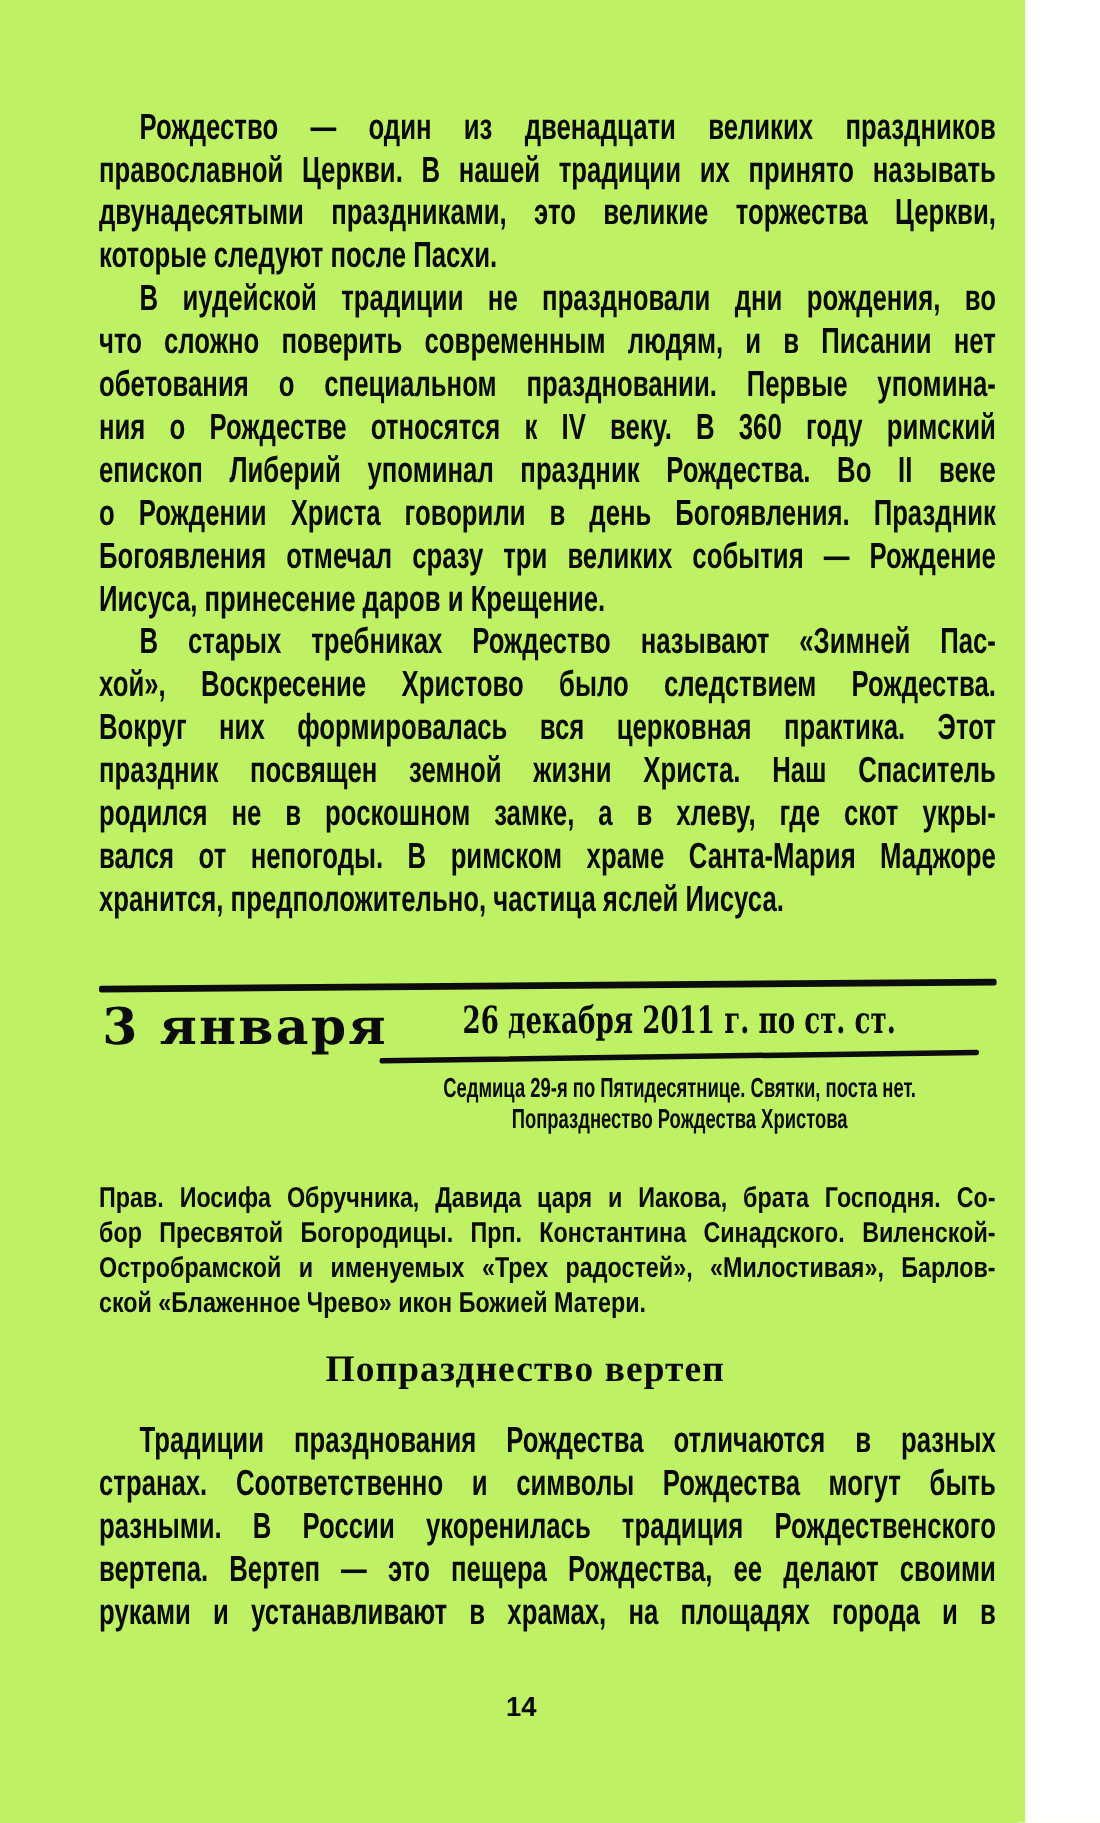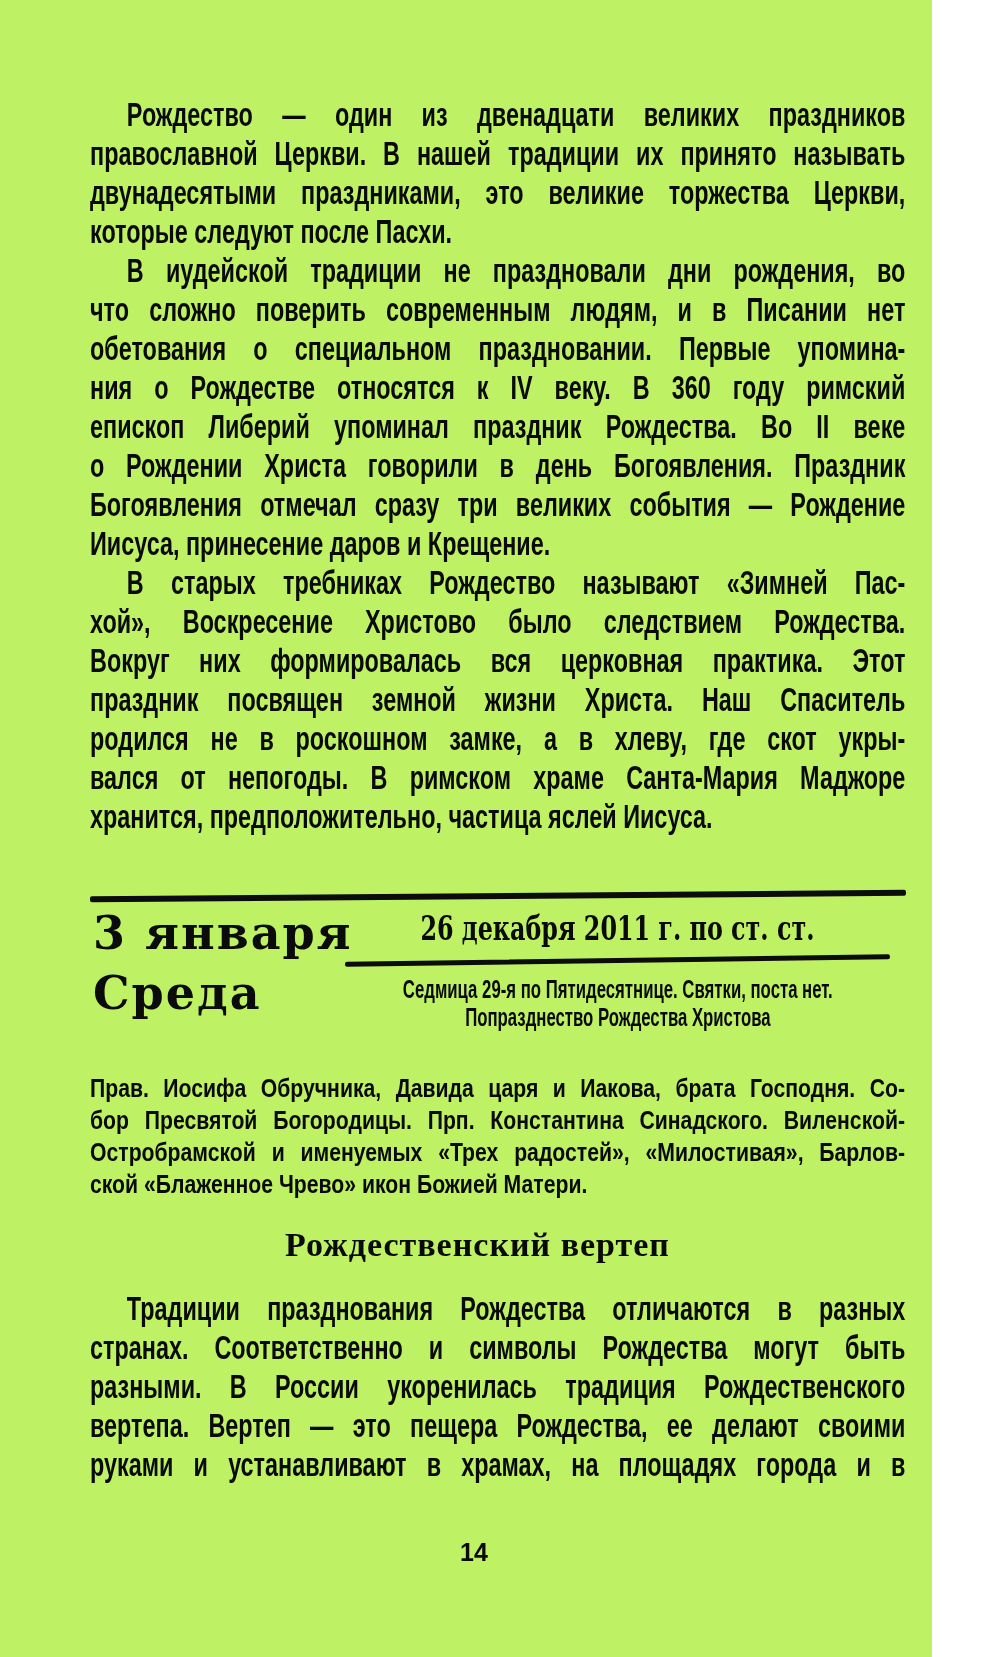--- a/index.html
+++ b/index.html
@@ -102,40 +102,39 @@
         <div class="line fill">родился не в роскошном замке, а в хлеву, где скот укры-</div>
         <div class="line fill">вался от непогоды. В римском храме Санта-Мария Маджоре</div>
         <div class="line">хранится, предположительно, частица яслей Иисуса.</div>
       </div>
     </section>
 
   <div class="rule rule1"></div>
 
   <div class="date-left">
     <div>3 января</div>
-    <div>Среда</div>
   </div>
 
   <div class="date-right">
     <div class="old-date">26 декабря 2011 г. по ст. ст.</div>
     <div class="rule rule2"></div>
     <div class="week-line first">Седмица 29-я по Пятидесятнице. Святки, поста нет.</div>
     <div class="week-line">Попразднество Рождества Христова</div>
   </div>
 
   <section class="cond saints-block">
       <div class="para">
         <div class="line fill">Прав. Иосифа Обручника, Давида царя и Иакова, брата Господня. Со-</div>
         <div class="line fill">бор Пресвятой Богородицы. Прп. Константина Синадского. Виленской-</div>
         <div class="line fill">Остробрамской и именуемых «Трех радостей», «Милостивая», Барлов-</div>
         <div class="line">ской «Блаженное Чрево» икон Божией Матери.</div>
       </div>
     </section>
 
-  <h2 class="article-title">Рождественский вертеп</h2>
+  <h2 class="article-title">Попразднество вертеп</h2>
 
   <section class="cond article-block">
       <div class="para">
         <div class="line fill indent">Традиции празднования Рождества отличаются в разных</div>
         <div class="line fill">странах. Соответственно и символы Рождества могут быть</div>
         <div class="line fill">разными. В России укоренилась традиция Рождественского</div>
         <div class="line fill">вертепа. Вертеп — это пещера Рождества, ее делают своими</div>
         <div class="line fill">руками и устанавливают в храмах, на площадях города и в</div>
       </div>
     </section>

